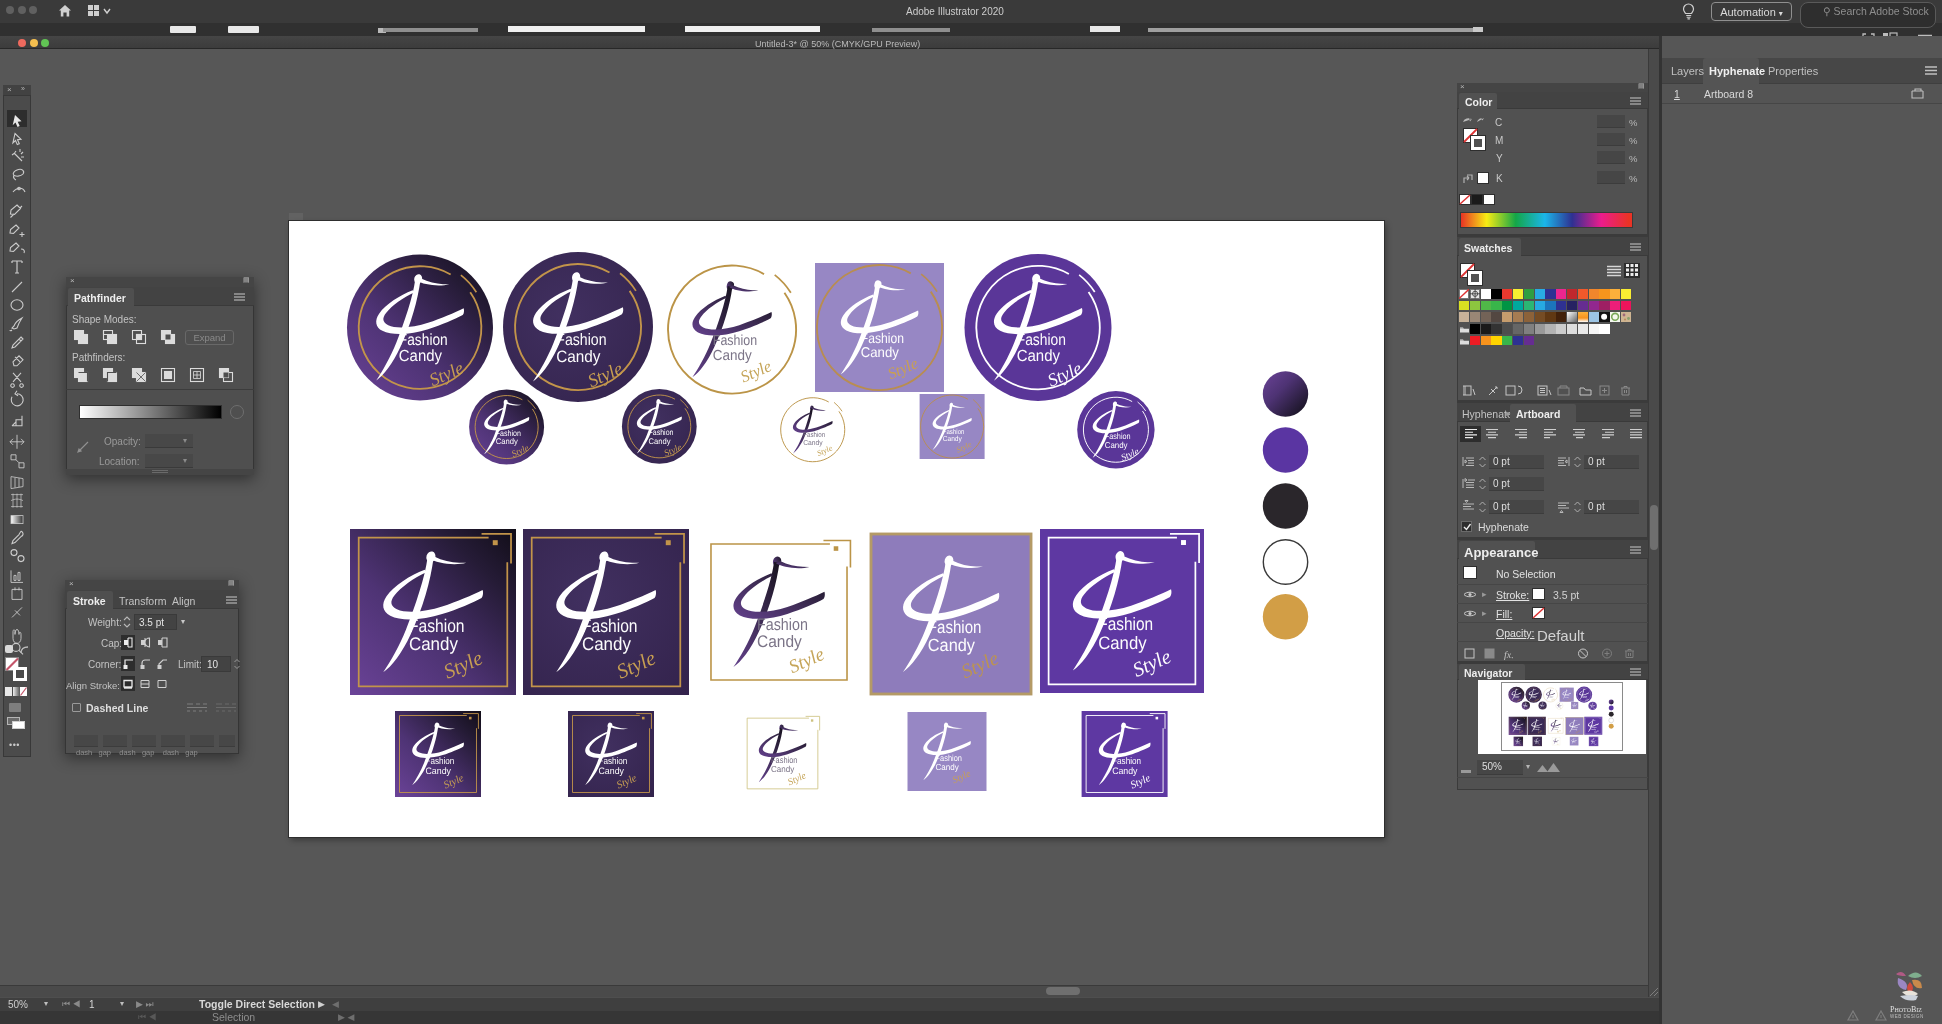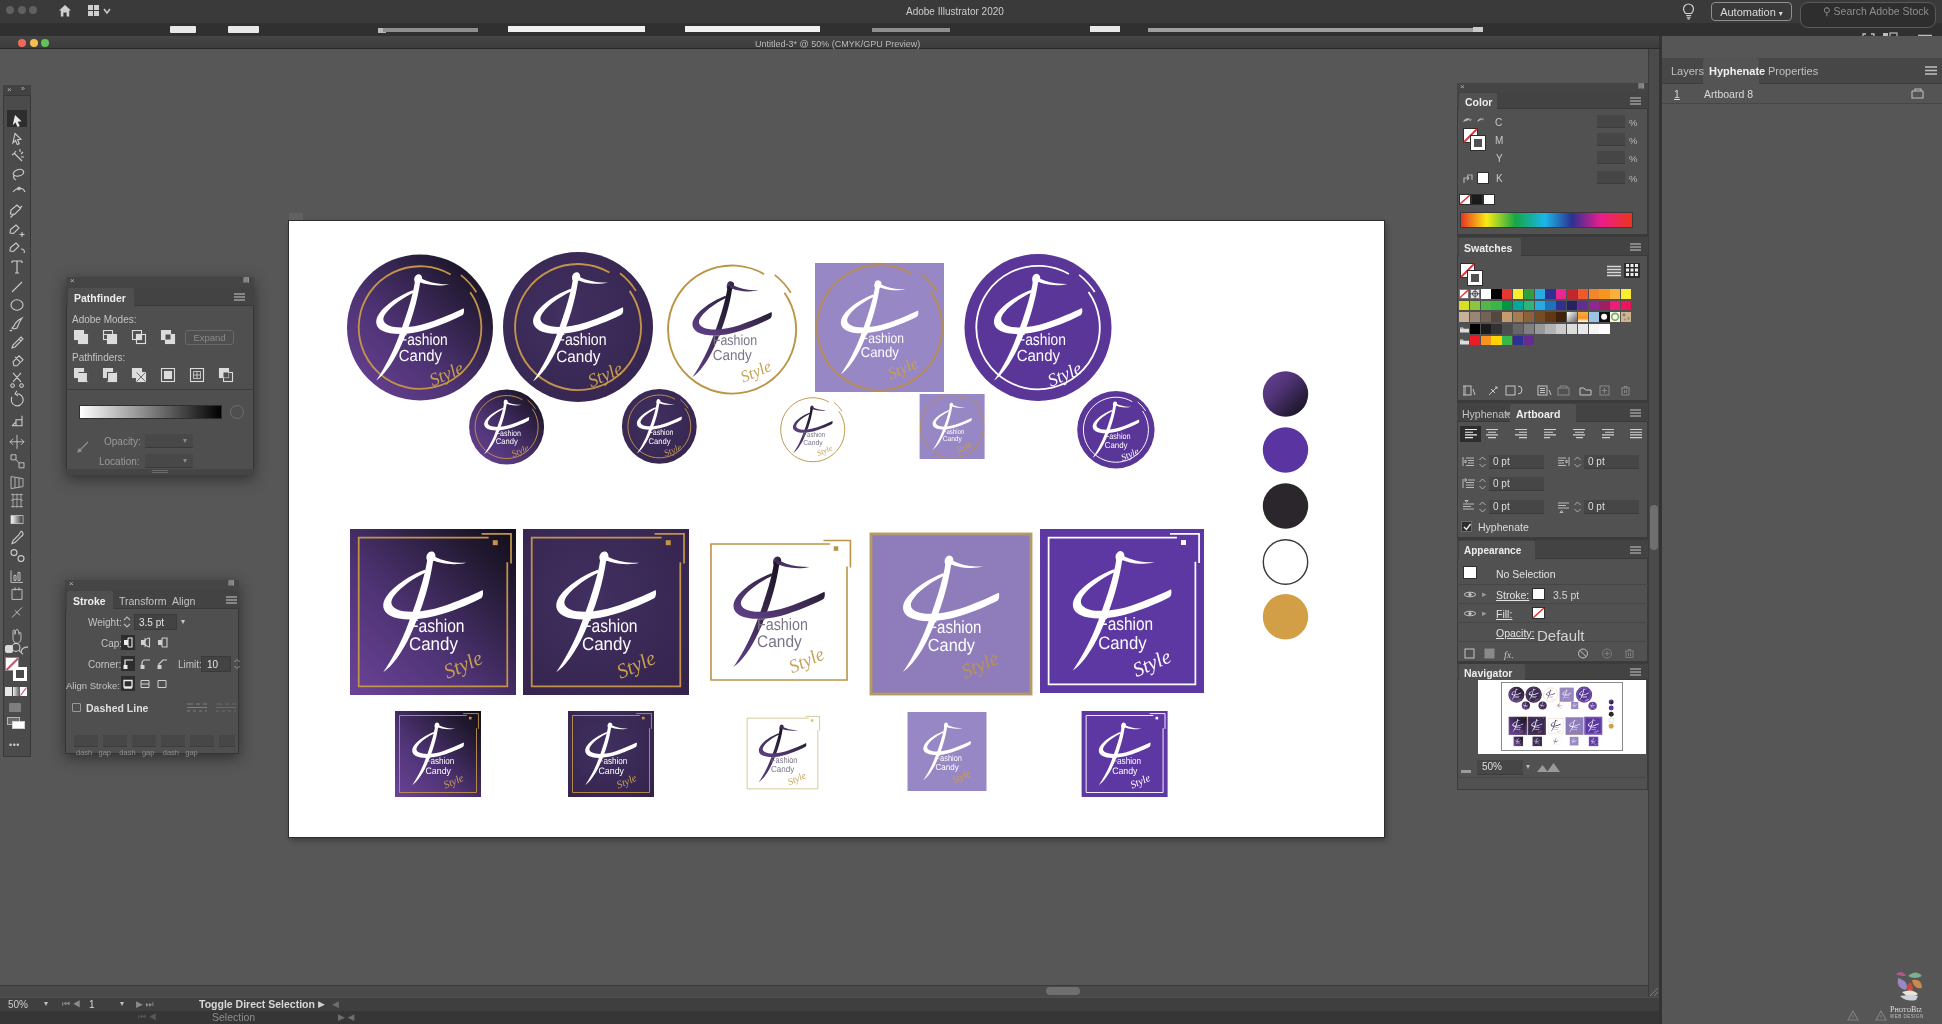--- a/index.html
+++ b/index.html
@@ -487,21 +487,21 @@
 <div class="abs" style="left:66px;top:277px;width:188px;height:198px;background:#4f4f4f;border:1px solid #353535;box-shadow:0 4px 14px rgba(0,0,0,0.45);"></div>
 <div class="abs" style="left:66px;top:277px;width:188px;height:10px;background:#454545;"></div>
 <div class="abs" style="left:70px;top:276px;font-size:8px;color:#b9b9b9;">×</div>
 <div class="abs" style="left:243px;top:276px;font-size:7px;color:#b9b9b9;">▤</div>
 <div class="abs" style="left:66px;top:287px;width:188px;height:19px;background:#434343;border-bottom:1px solid #3a3a3a;"></div>
 <div class="abs" style="left:68px;top:288px;width:66px;height:18px;background:#4f4f4f;border-radius:2px 2px 0 0;"></div>
 <div class="abs" style="left:74px;top:292px;font-size:10.5px;color:#ededed;font-weight:bold;">Pathfinder</div>
 <svg class="abs" style="left:234px;top:293px" width="11" height="8" viewBox="0 0 11 8">
     <path d="M0 1 h11 M0 4 h11 M0 7 h11" stroke="#c9c9c9" stroke-width="1.2"></path>
   </svg>
-<div class="abs" style="left:72px;top:314px;font-size:10px;color:#c3c3c3;">Adobe Modes:</div>
+<div class="abs" style="left:72px;top:314px;font-size:10px;color:#c3c3c3;">Shape Modes:</div>
 
 <svg class="abs" style="left:74px;top:330px" width="160" height="15" viewBox="0 0 160 15" fill="none" stroke="#dcdcdc" stroke-width="1.1">
   <rect x="0.5" y="0.5" width="9" height="9" fill="#dcdcdc"></rect>
     <rect x="4.5" y="4.5" width="9" height="9" fill="#dcdcdc"></rect>
   <rect x="29.5" y="0.5" width="9" height="9"></rect>
     <rect x="33.5" y="4.5" width="9" height="9" fill="#dcdcdc"></rect>
     <path d="M33.5 4.5 h-4 v-4" fill="none"></path>
   <rect x="58.5" y="0.5" width="9" height="9"></rect>
     <rect x="62.5" y="4.5" width="9" height="9"></rect>
     <rect x="62.5" y="4.5" width="5" height="5" fill="#dcdcdc"></rect>
@@ -922,21 +922,21 @@
 <div class="abs" style="left:1461px;top:521px;width:11px;height:11px;background:#2d2d2d;border:1px solid #6a6a6a;"></div>
 <svg class="abs" style="left:1462px;top:522px" width="10" height="10" viewBox="0 0 10 10">
     <path d="M2 5 l2.5 2.5 L8.5 2" fill="none" stroke="#ececec" stroke-width="1.4"></path>
   </svg>
 <div class="abs" style="left:1478px;top:521px;font-size:10.5px;color:#dcdcdc;">Hyphenate</div>
 
 
 <div class="abs" style="left:1457px;top:537px;width:191px;height:3px;background:#3b3b3b;"></div>
 <div class="abs" style="left:1457px;top:540px;width:191px;height:19px;background:#434343;border-bottom:1px solid #3a3a3a;"></div>
 <div class="abs" style="left:1459px;top:541px;width:76px;height:18px;background:#515151;border-radius:2px 2px 0 0;"></div>
-<div class="abs" style="left:1464px;top:545px;font-size:10px;color:#ededed;font-weight:bold;">Appearance</div>
+<div class="abs" style="left:1464px;top:545px;font-size:13px;color:#ededed;font-weight:bold;">Appearance</div>
 <svg class="abs" style="left:1630px;top:546px" width="11" height="8" viewBox="0 0 11 8">
     <path d="M0 1 h11 M0 4 h11 M0 7 h11" stroke="#c9c9c9" stroke-width="1.2"></path>
   </svg>
 <div class="abs" style="left:1463px;top:566px;width:14px;height:13px;background:#fff;border:1px solid #2e2e2e;"></div>
 <div class="abs" style="left:1496px;top:568px;font-size:10.5px;color:#e2e2e2;">No Selection</div>
 <div class="abs" style="left:1457px;top:584px;width:191px;height:1px;background:#464646;"></div>
 <svg class="abs" style="left:1463px;top:590px" width="14" height="9" viewBox="0 0 14 9">
     <path d="M1 4.5 C3 1.5 11 1.5 13 4.5 C11 7.5 3 7.5 1 4.5z" fill="none" stroke="#c9c9c9" stroke-width="1"></path>
     <circle cx="7" cy="4.5" r="1.6" fill="#c9c9c9"></circle>
   </svg>

